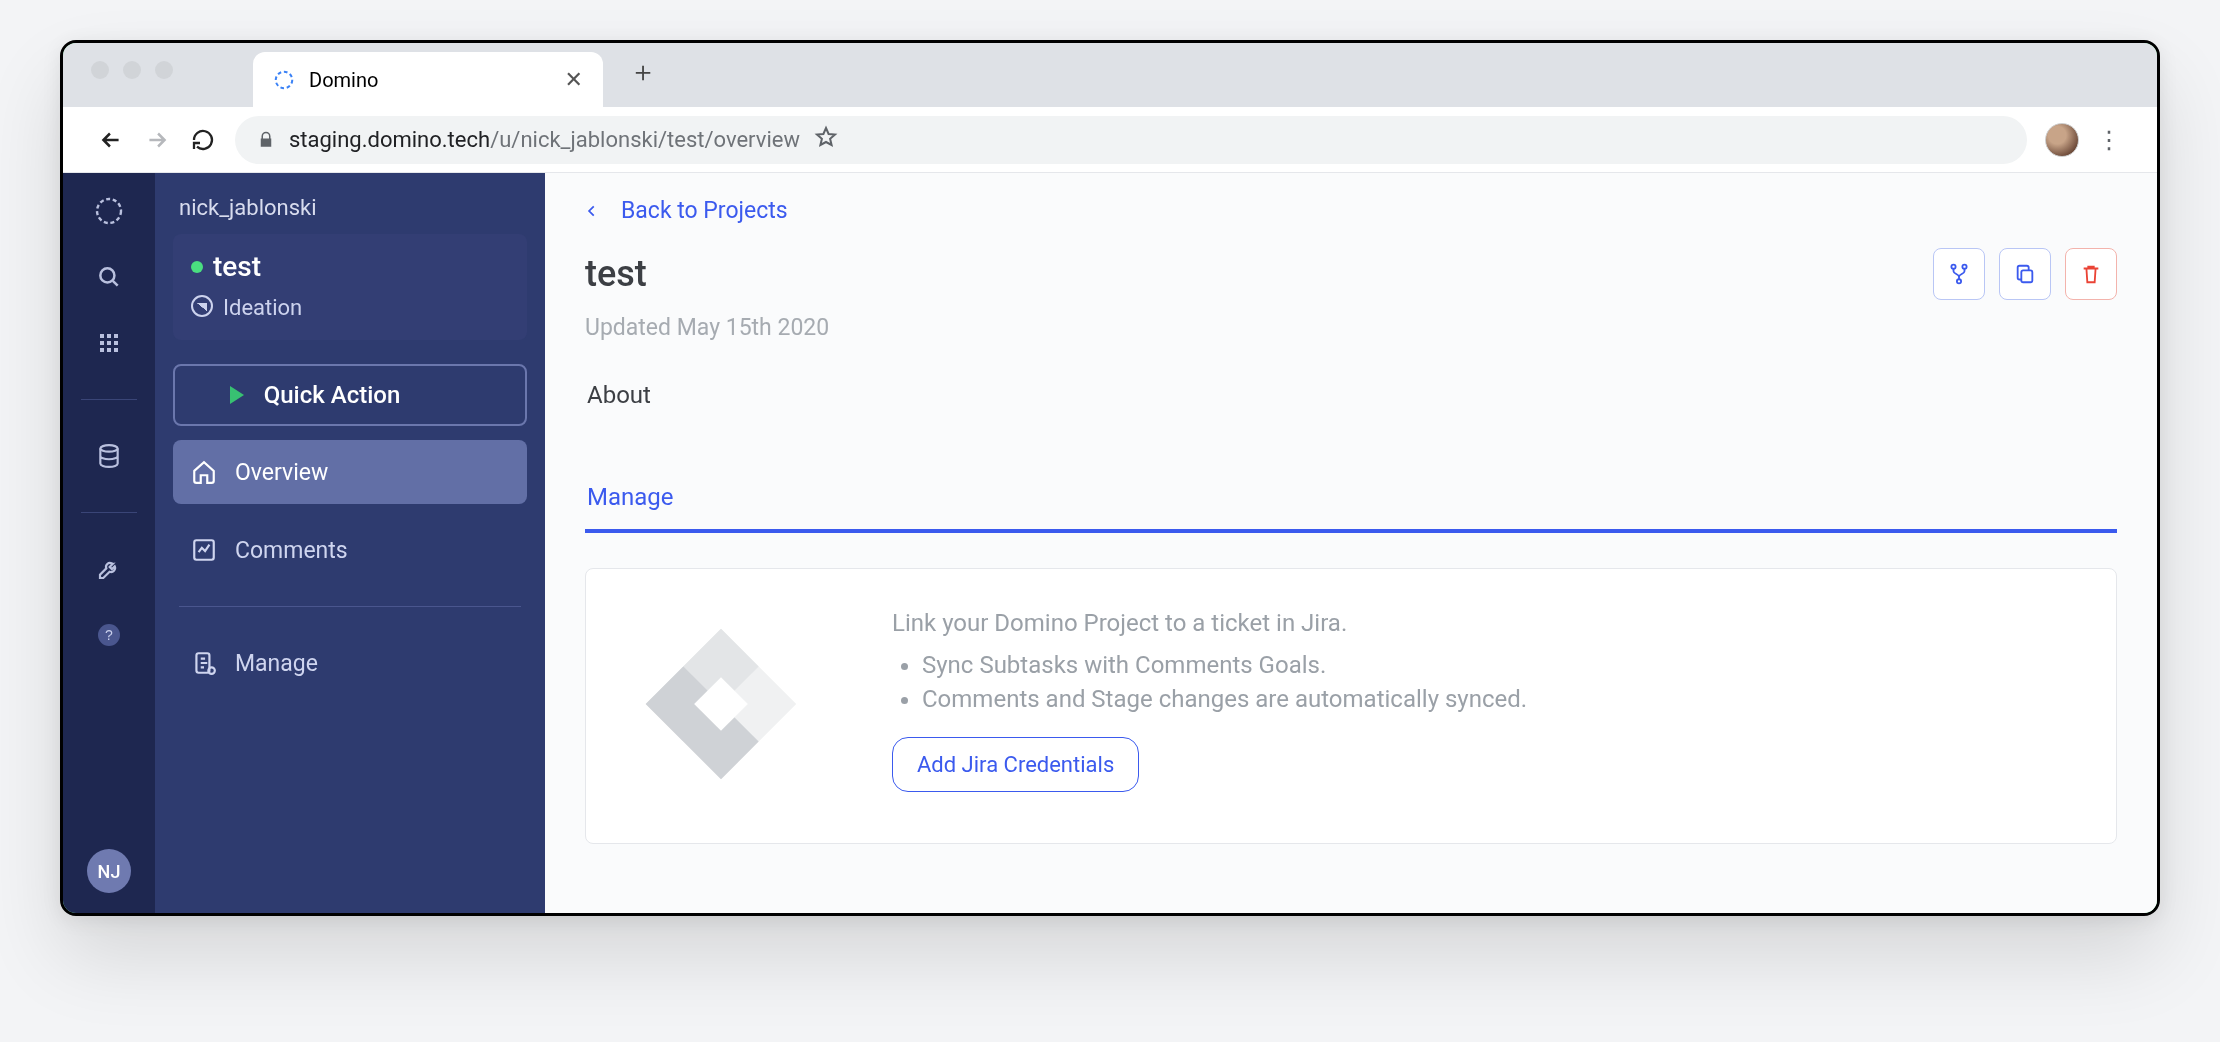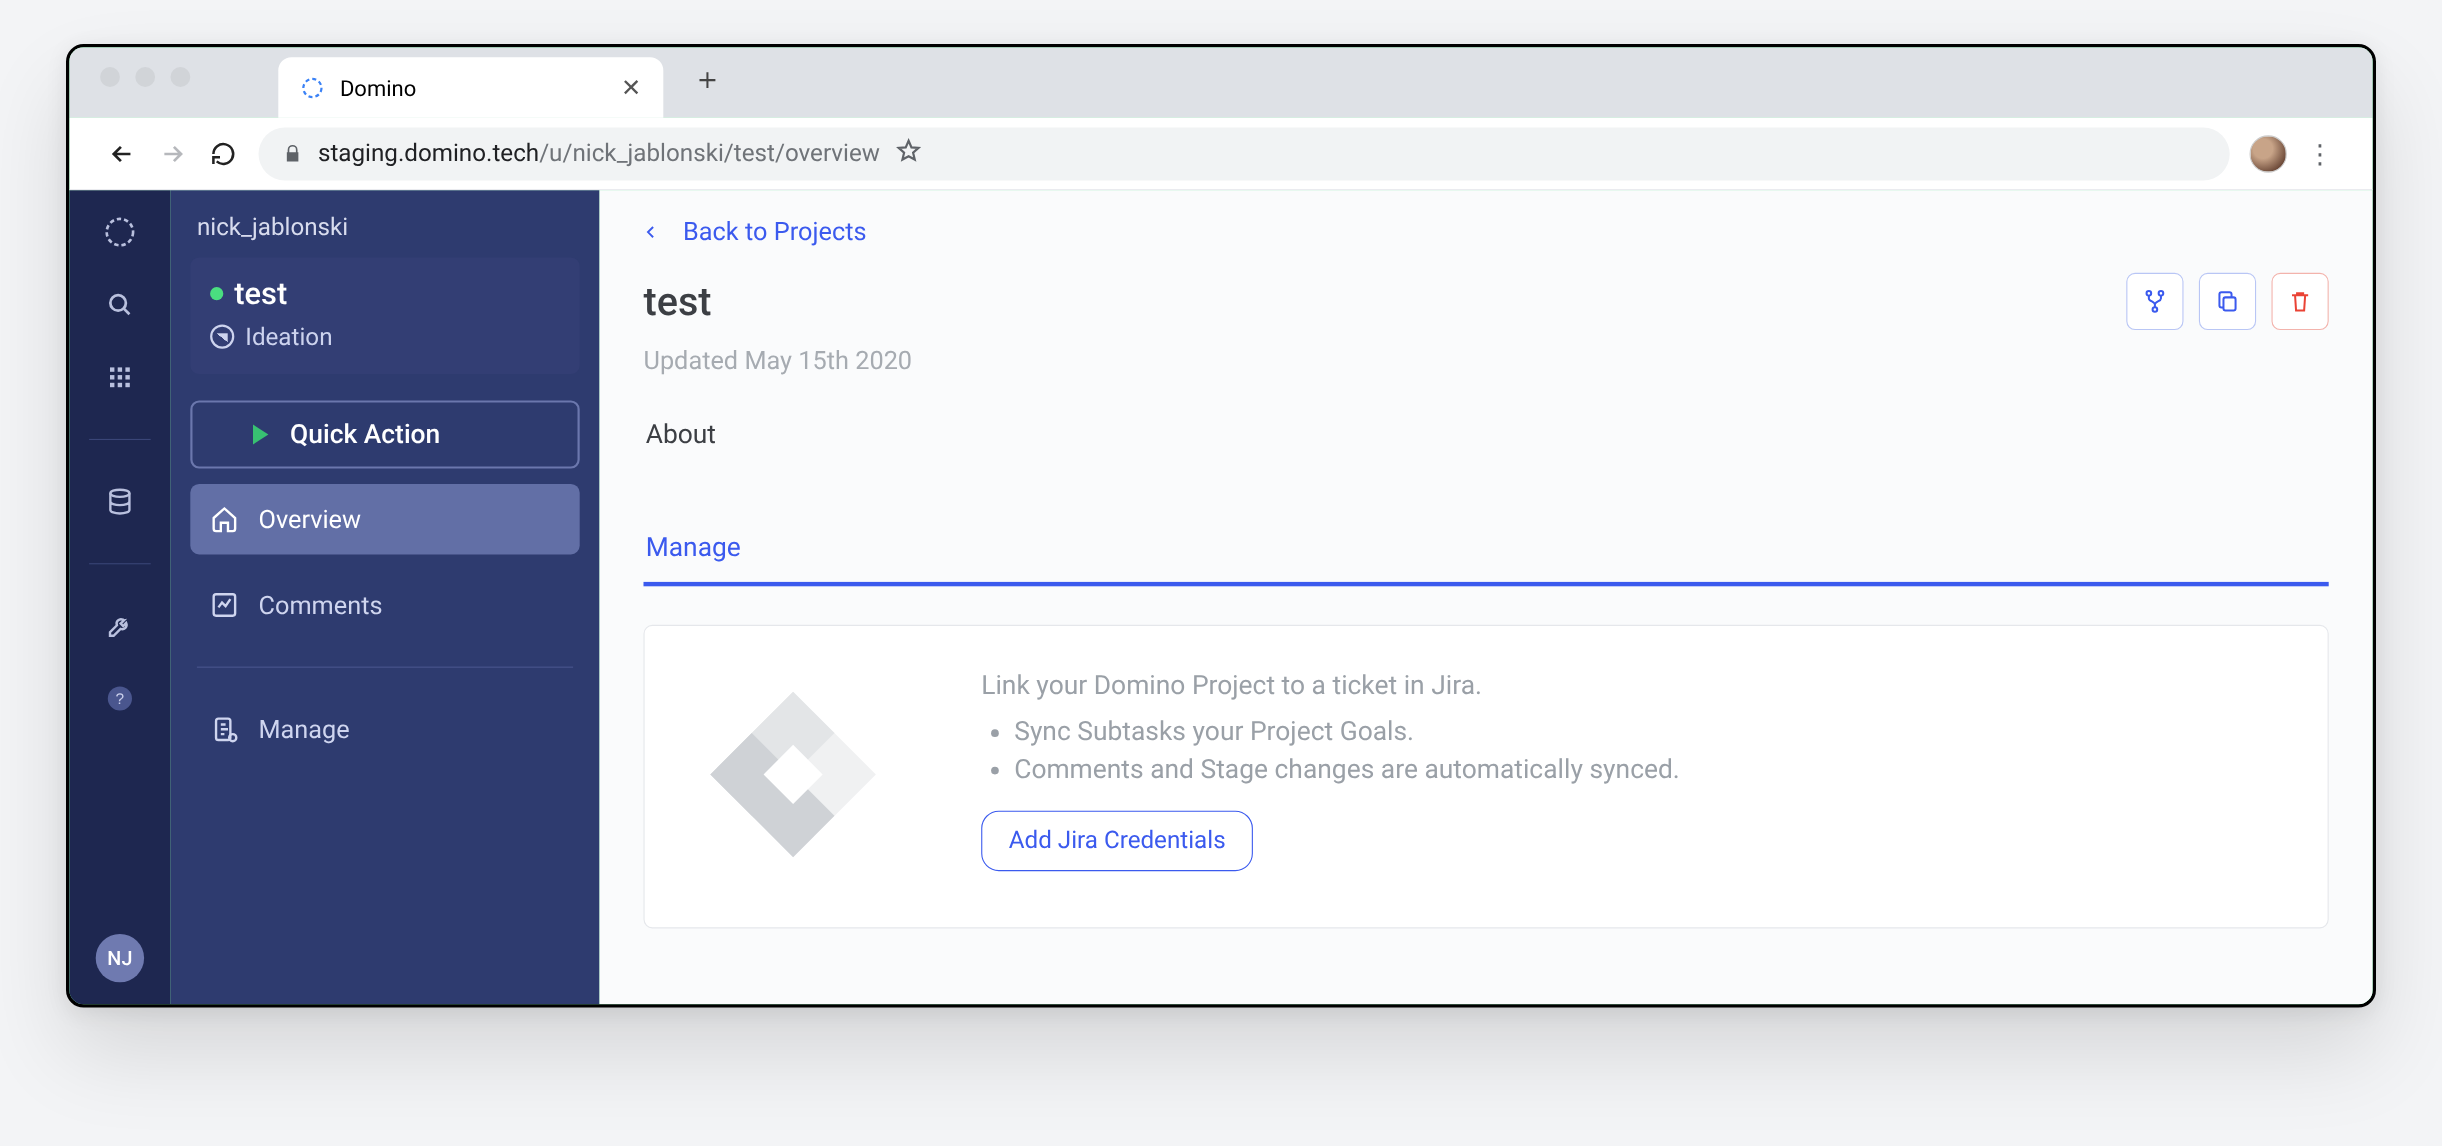--- a/index.html
+++ b/index.html
@@ -378,21 +378,21 @@
               <rect x="-28" y="-28" width="56" height="56" fill="#F0F1F2"></rect>
               <rect x="-28" y="-28" width="28" height="56" fill="#E3E5E7"></rect>
               <rect x="-28" y="0" width="56" height="28" fill="#CFD2D6"></rect>
               <rect x="-10" y="-10" width="20" height="20" fill="#FFFFFF"></rect>
             </g>
           </svg>
         </div>
         <div class="jira-block">
           <div>Link your Domino Project to a ticket in Jira.</div>
           <ul>
-            <li>Sync Subtasks your Project Goals.</li>
+            <li>Sync Subtasks with Comments Goals.</li>
             <li>Comments and Stage changes are automatically synced.</li>
           </ul>
           <div class="jira-btn">Add Jira Credentials</div>
         </div>
       </div>
     </div>
 
   </div>
 </div>
 

